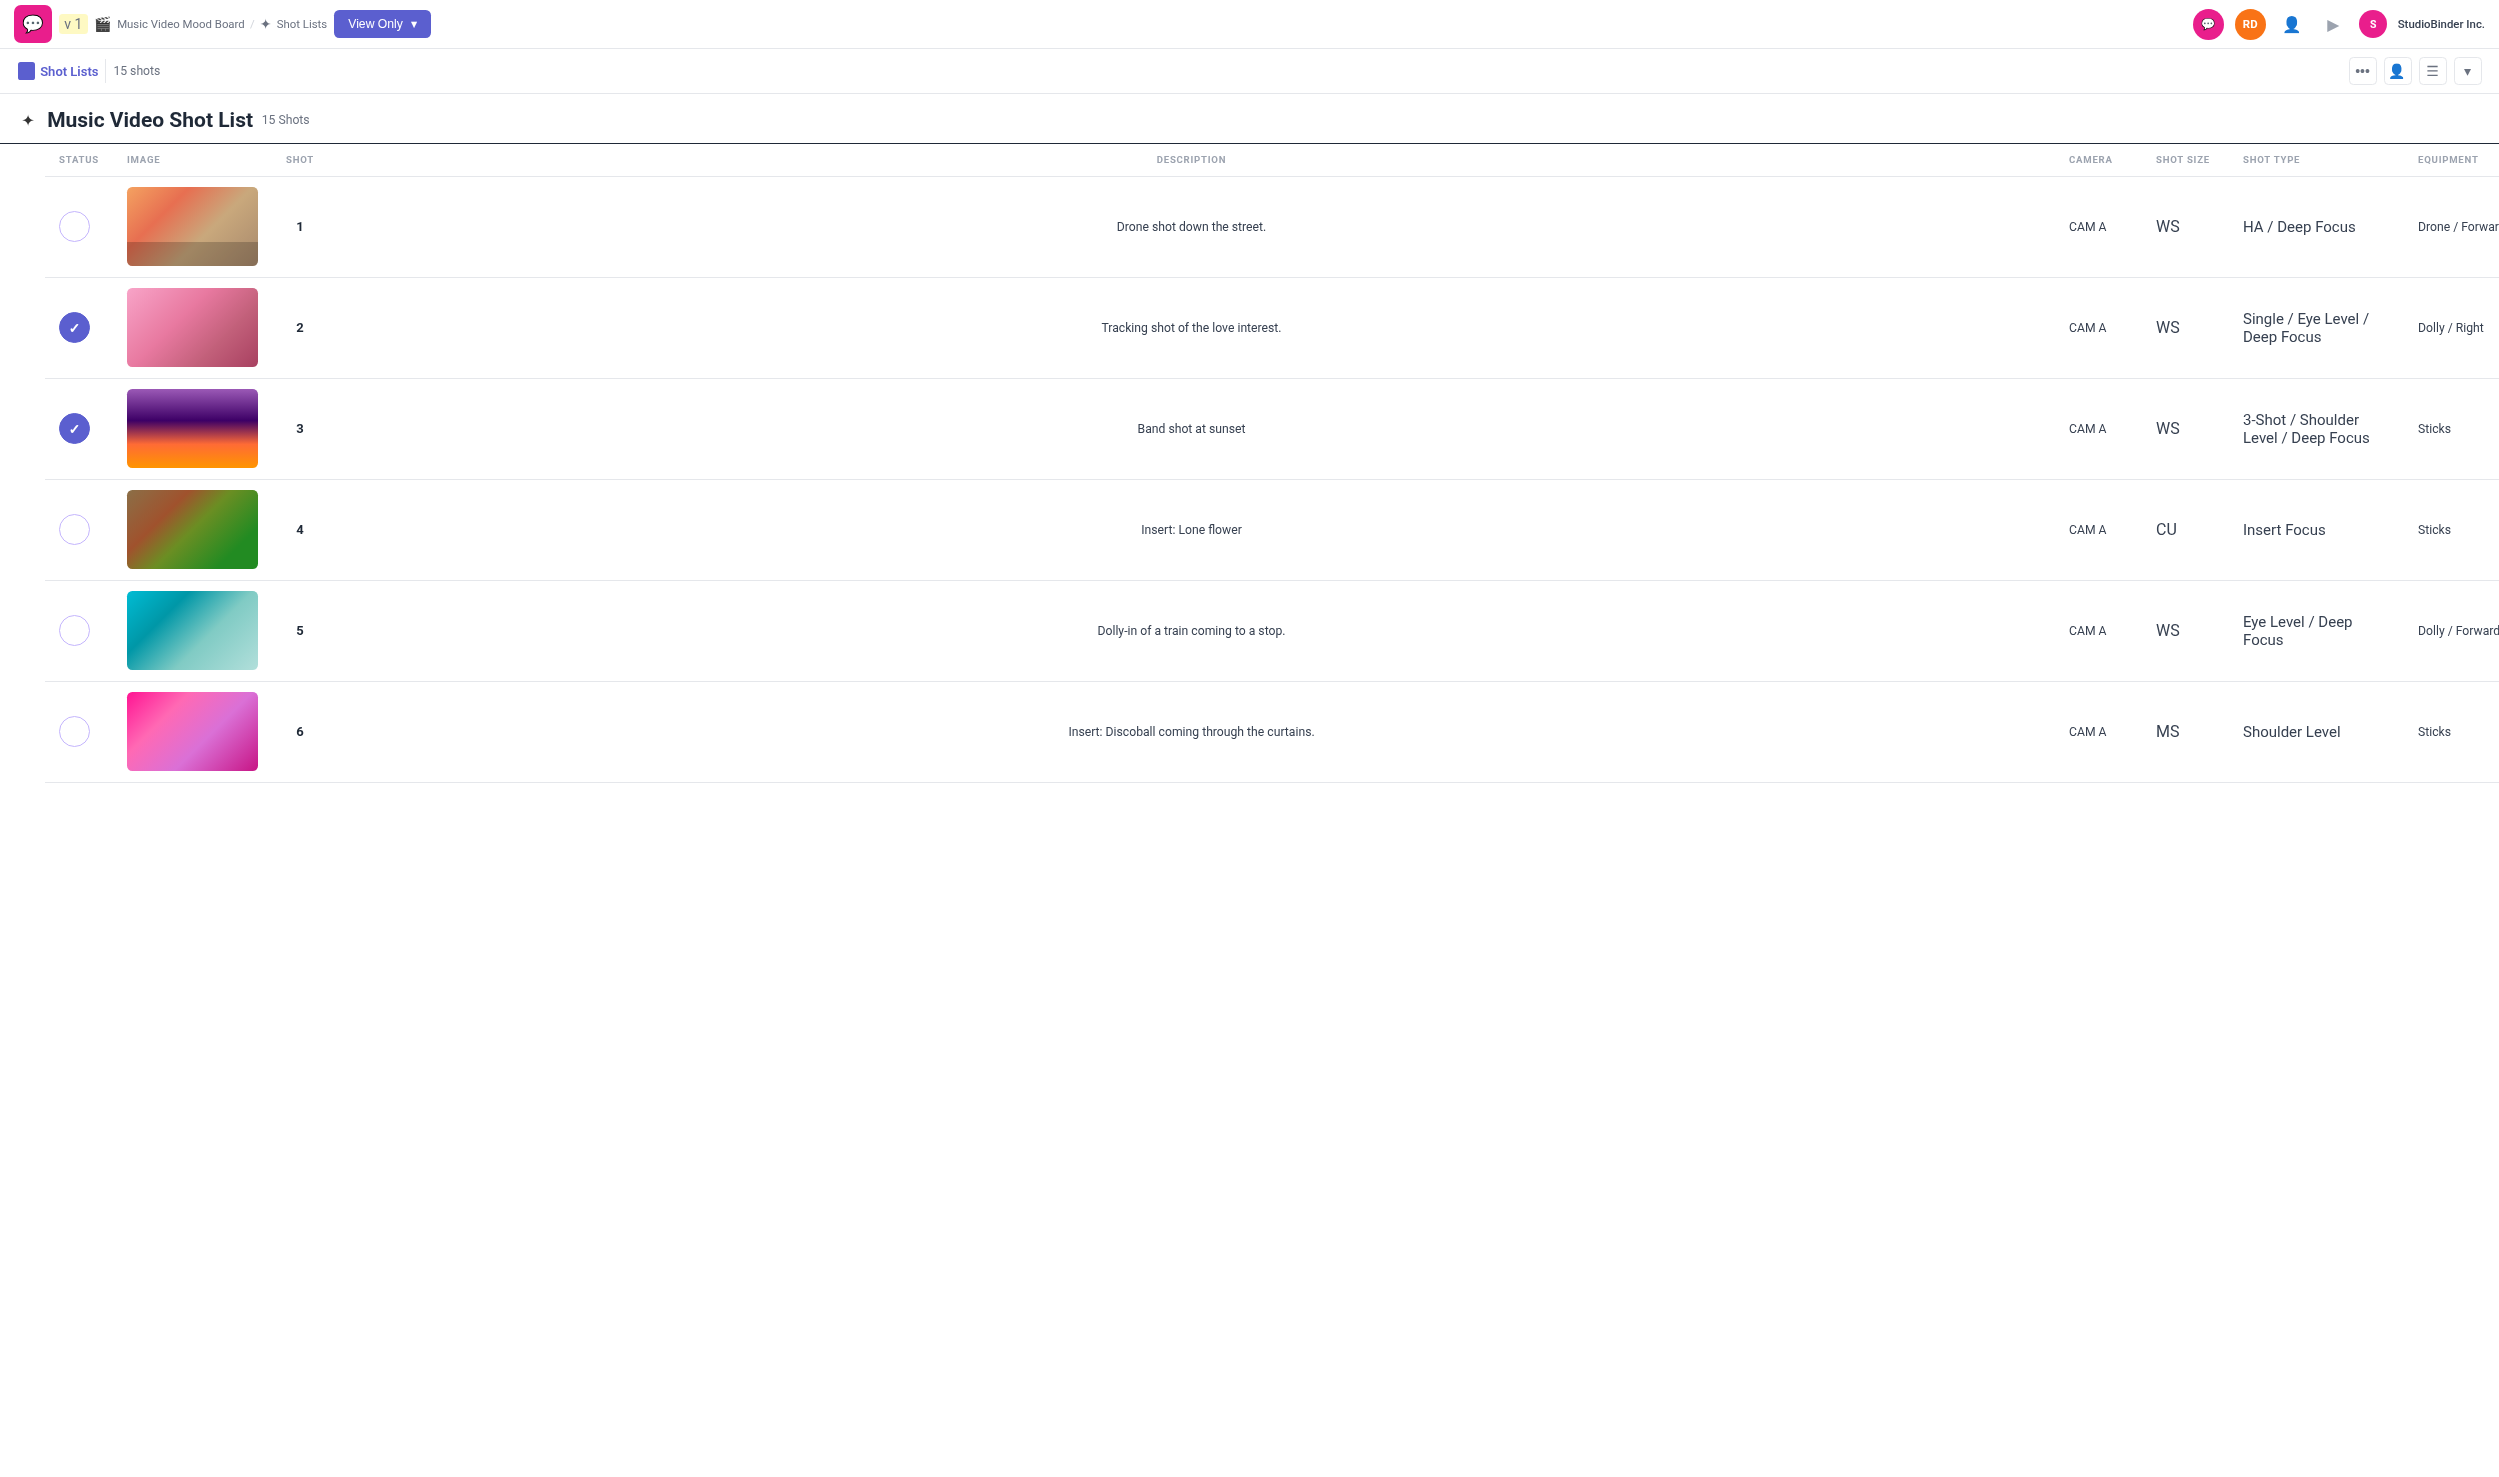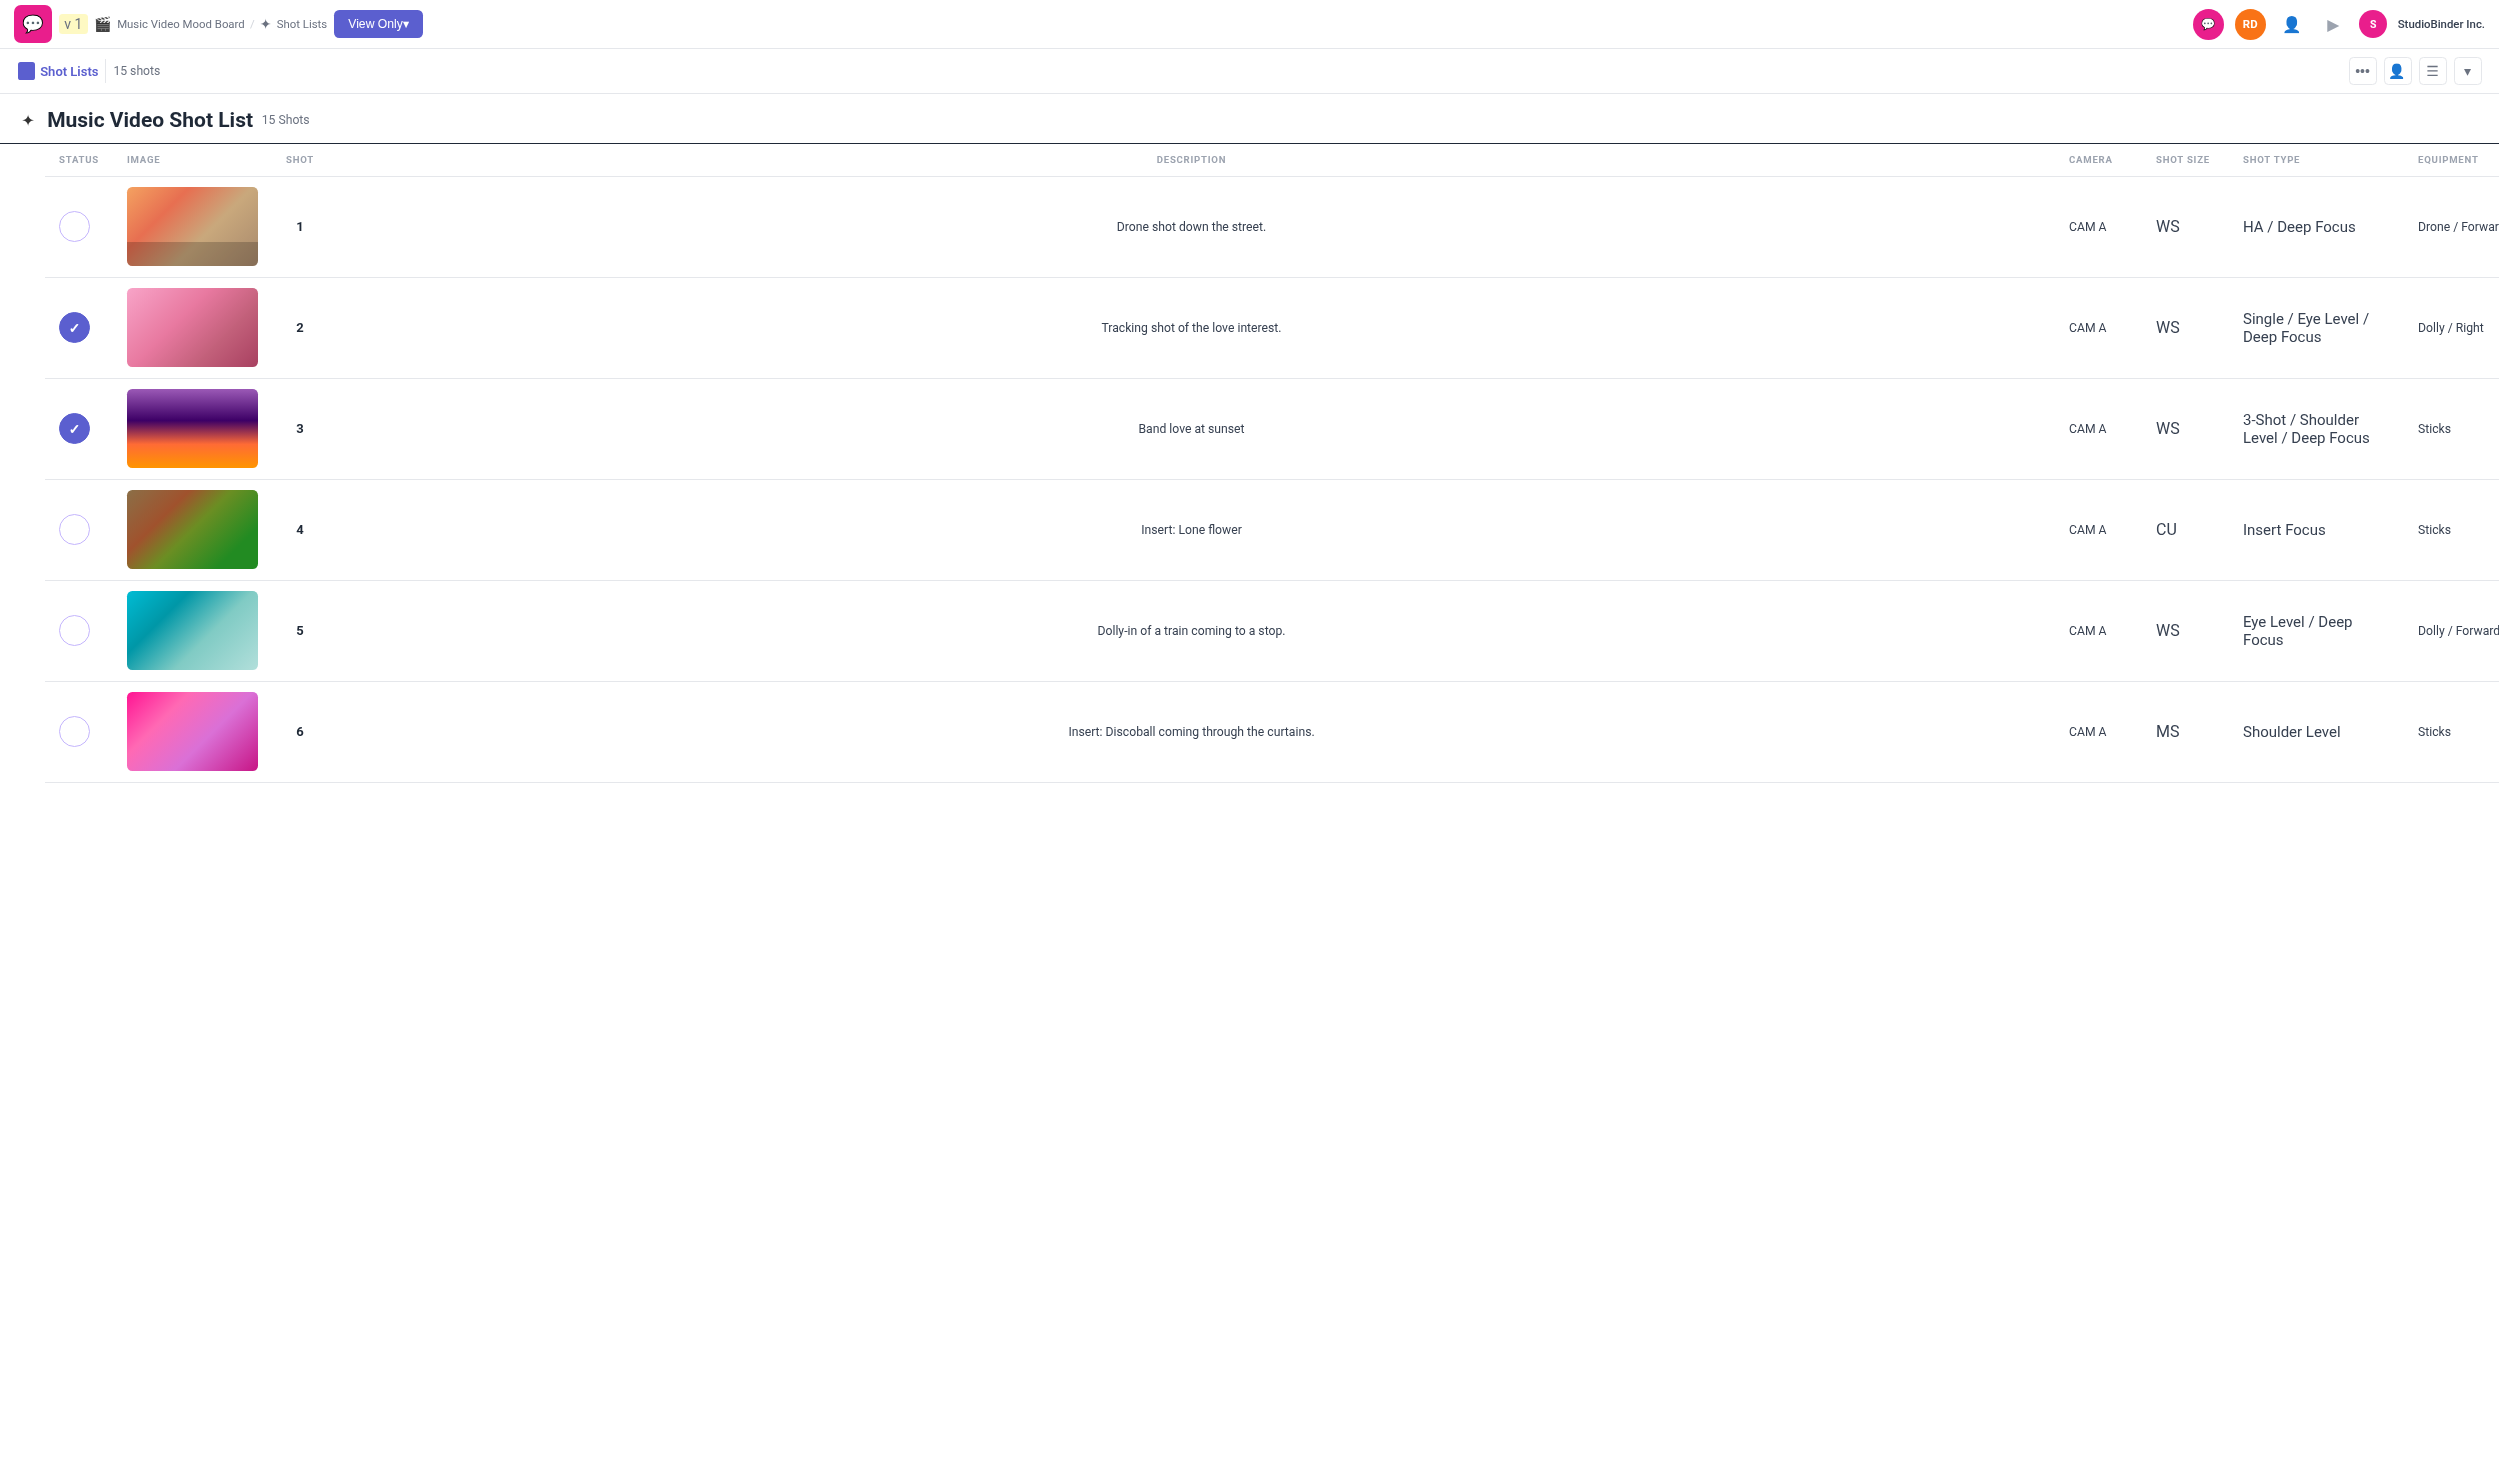--- a/index.html
+++ b/index.html
@@ -12,21 +12,21 @@
     }
     .top-nav-left { display: flex; align-items: center; gap: 7px; flex: 1; }
     .brand-icon { width: 38px; height: 38px; background: #e91e8c; border-radius: 7px; display: flex; align-items: center; justify-content: center; color: #fff; font-size: 17.5px; }
     .version-badge { background: #fef9c3; border-radius: 3.5px; padding: 1.7px 5.2px; font-size: 14px; color: #6b7280; font-weight: 400; }
     .nav-breadcrumb { display: flex; align-items: center; gap: 5.2px; color: #6b7280; font-size: 11.4px; }
     .nav-breadcrumb .sep { color: #d1d5db; }
     .nav-item-mood { display: flex; align-items: center; gap: 5.2px; cursor: pointer; }
     .nav-item-shot { display: flex; align-items: center; gap: 5.2px; cursor: pointer; }
     .view-only-btn {
       background: #5b5fcf; color: #fff; border: none; border-radius: 5.2px;
-      padding: 7px 14px; font-size: 12.2px; cursor: pointer; display: flex; align-items: center; gap: 0; font-weight: 500;
+      padding: 7px 14px; font-size: 12.2px; cursor: pointer; display: flex; align-items: center; gap: 8px; font-weight: 500;
     }
     .top-nav-right { display: flex; align-items: center; gap: 10.5px; }
     .avatar-circle { width: 31px; height: 31px; border-radius: 50%; display: flex; align-items: center; justify-content: center; font-weight: 700; font-size: 11.4px; color: #fff; }
     .avatar-pink { background: #e91e8c; }
     .avatar-orange { background: #f97316; }
     .icon-btn { width: 31px; height: 31px; border-radius: 50%; display: flex; align-items: center; justify-content: center; cursor: pointer; background: transparent; border: none; }
     .studio-name { font-size: 11.4px; color: #374151; font-weight: 500; }
 
     
     .sub-nav {
@@ -230,21 +230,21 @@
           <td class="col-equipment"><span class="equip-text">Dolly / Right</span></td>
         </tr>
         <tr>
           <td class="col-status">
             <div class="status-circle checked"></div>
           </td>
           <td class="col-image">
             <div class="img-wrapper img-sunset"></div>
           </td>
           <td class="col-shot"><span class="shot-num">3</span></td>
-          <td class="col-description"><span class="desc-text">Band love at sunset</span></td>
+          <td class="col-description"><span class="desc-text">Band shot at sunset</span></td>
           <td class="col-camera"><span class="camera-text">CAM A</span></td>
           <td class="col-shotsize"><span class="size-text">WS</span></td>
           <td class="col-shottype"><span class="type-text">3-Shot / Shoulder Level / Deep Focus</span></td>
           <td class="col-equipment"><span class="equip-text">Sticks</span></td>
         </tr>
         <tr>
           <td class="col-status">
             <div class="status-circle"></div>
           </td>
           <td class="col-image">

